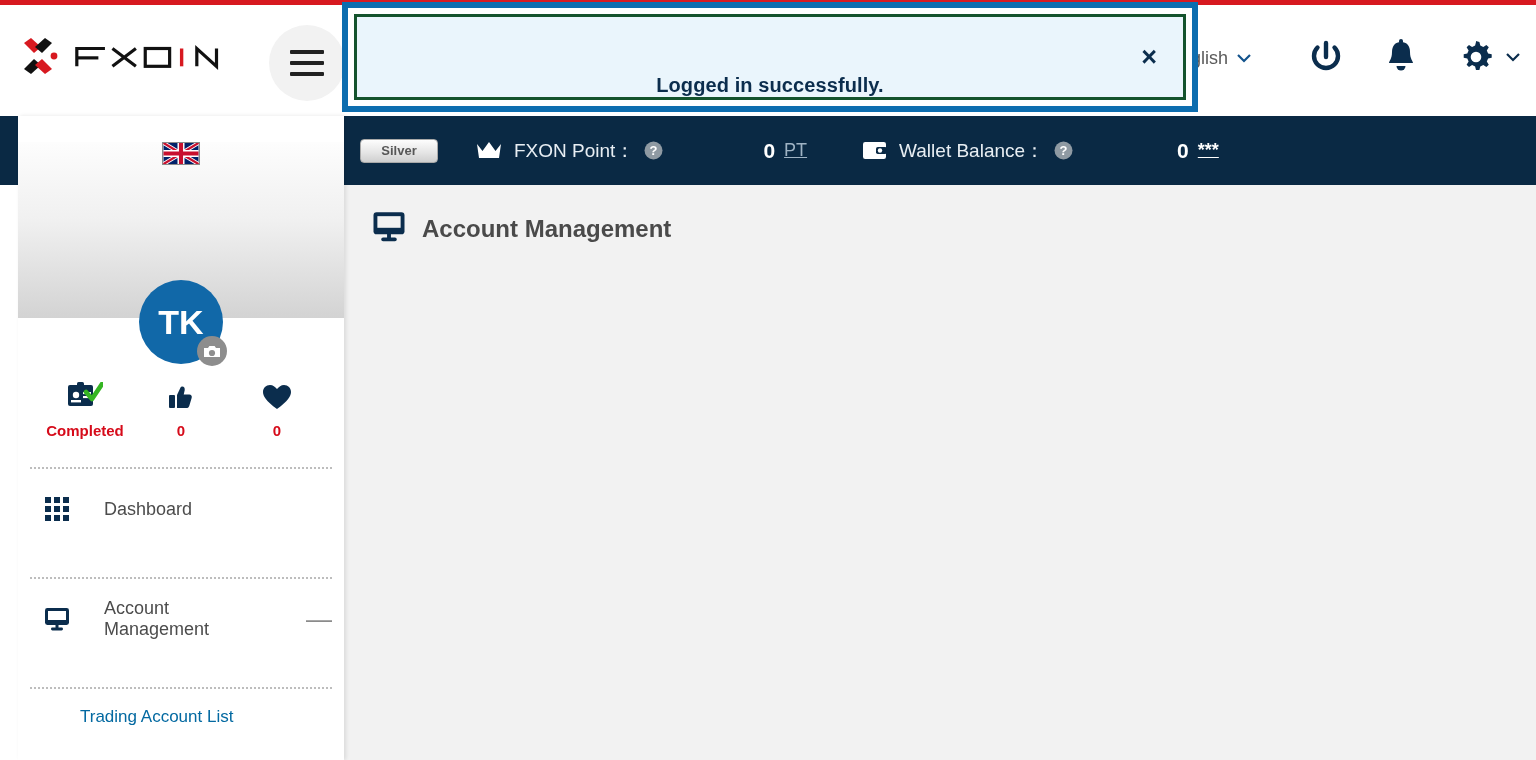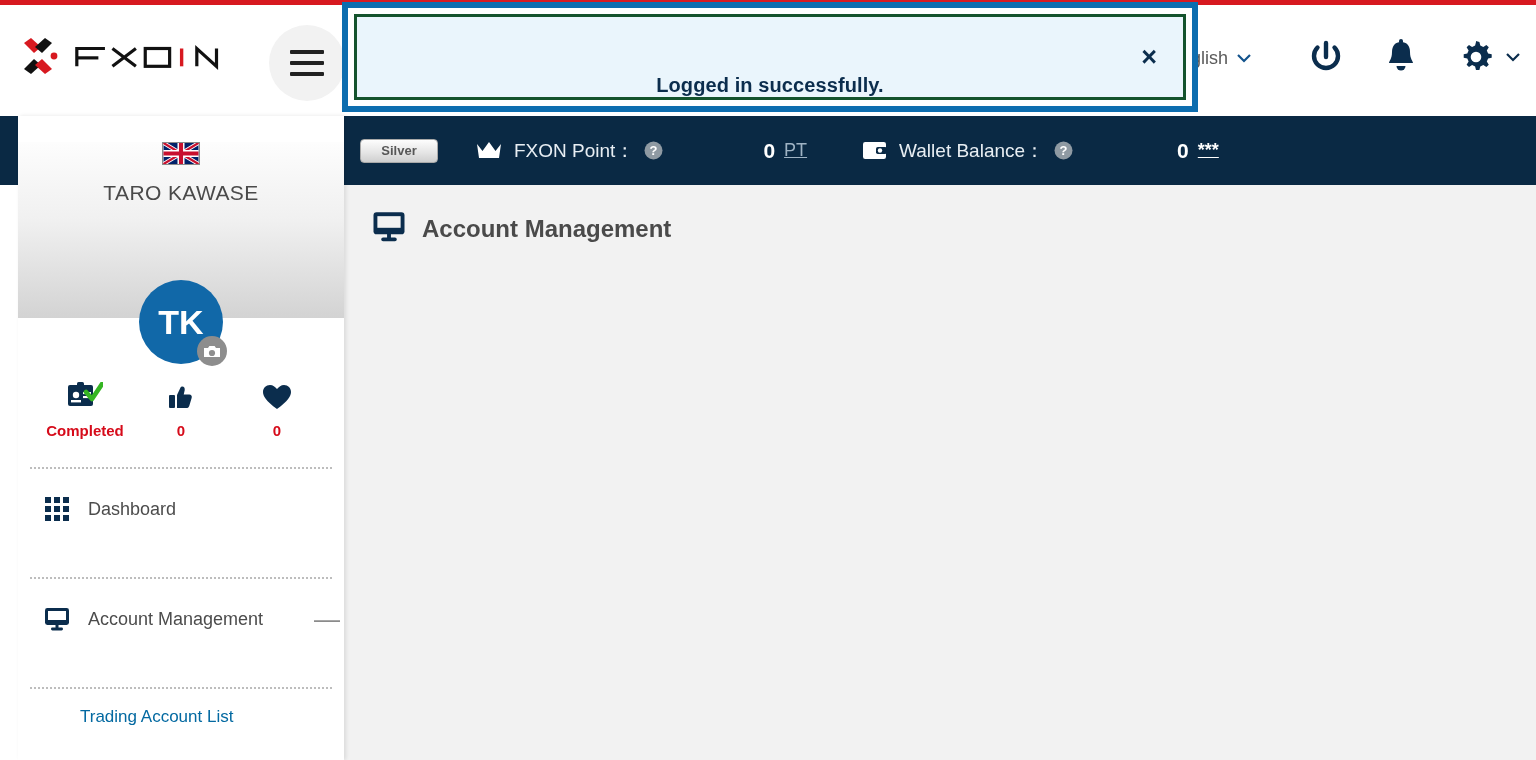--- a/index.html
+++ b/index.html
@@ -136,21 +136,21 @@
     margin-top: 8px; font-size: 15px; font-weight: bold; color: #d60b1a;
   }
 
   .divider {
     margin: 28px 12px 0; height: 0;
     border-top: 2px dotted #bdbdbd;
   }
 
   .nav-item {
     display: flex; align-items: center; height: 80px;
-    padding: 0 4px 0 26px; cursor: pointer; gap: 18px;
+    padding: 0 12px 0 26px; cursor: pointer; gap: 34px;
   }
   .nav-ico { width: 26px; display: flex; align-items: center; justify-content: center; }
   .nav-label { font-size: 18px; color: #4c4c4c; flex: 1; }
   .toggle-ico { color: #8b8b8b; font-size: 26px; line-height: 1; }
 
   .sub-item {
     display: flex; align-items: center; height: 56px;
     padding: 0 20px 0 62px; cursor: pointer;
   }
   .sub-label { font-size: 17px; color: #0369a1; flex: 1; }
@@ -275,21 +275,20 @@
   <div class="sidebar">
 
     <div class="profile-panel">
       <svg class="flag" viewBox="0 0 60 36">
         <rect width="60" height="36" fill="#012169"></rect>
         <path d="M0 0 L60 36 M60 0 L0 36" stroke="#ffffff" stroke-width="7"></path>
         <path d="M0 0 L60 36 M60 0 L0 36" stroke="#C8102E" stroke-width="4"></path>
         <path d="M30 0 L30 36 M0 18 L60 18" stroke="#ffffff" stroke-width="12"></path>
         <path d="M30 0 L30 36 M0 18 L60 18" stroke="#C8102E" stroke-width="7"></path>
       </svg>
-      <div class="user-name">TARO KAWASE</div>
     </div>
 
     <div class="avatar-zone">
       <div class="avatar">
         <span>TK</span>
         <span class="cam-badge">
           <svg width="18" height="15" viewBox="0 0 18 15">
             <path d="M1 4 h4 l1.4-2 h5.2 L13 4 h4 v9 H1 z" fill="#ffffff"></path>
             <circle cx="9" cy="9" r="3.1" fill="#8d8d8d"></circle>
           </svg>

